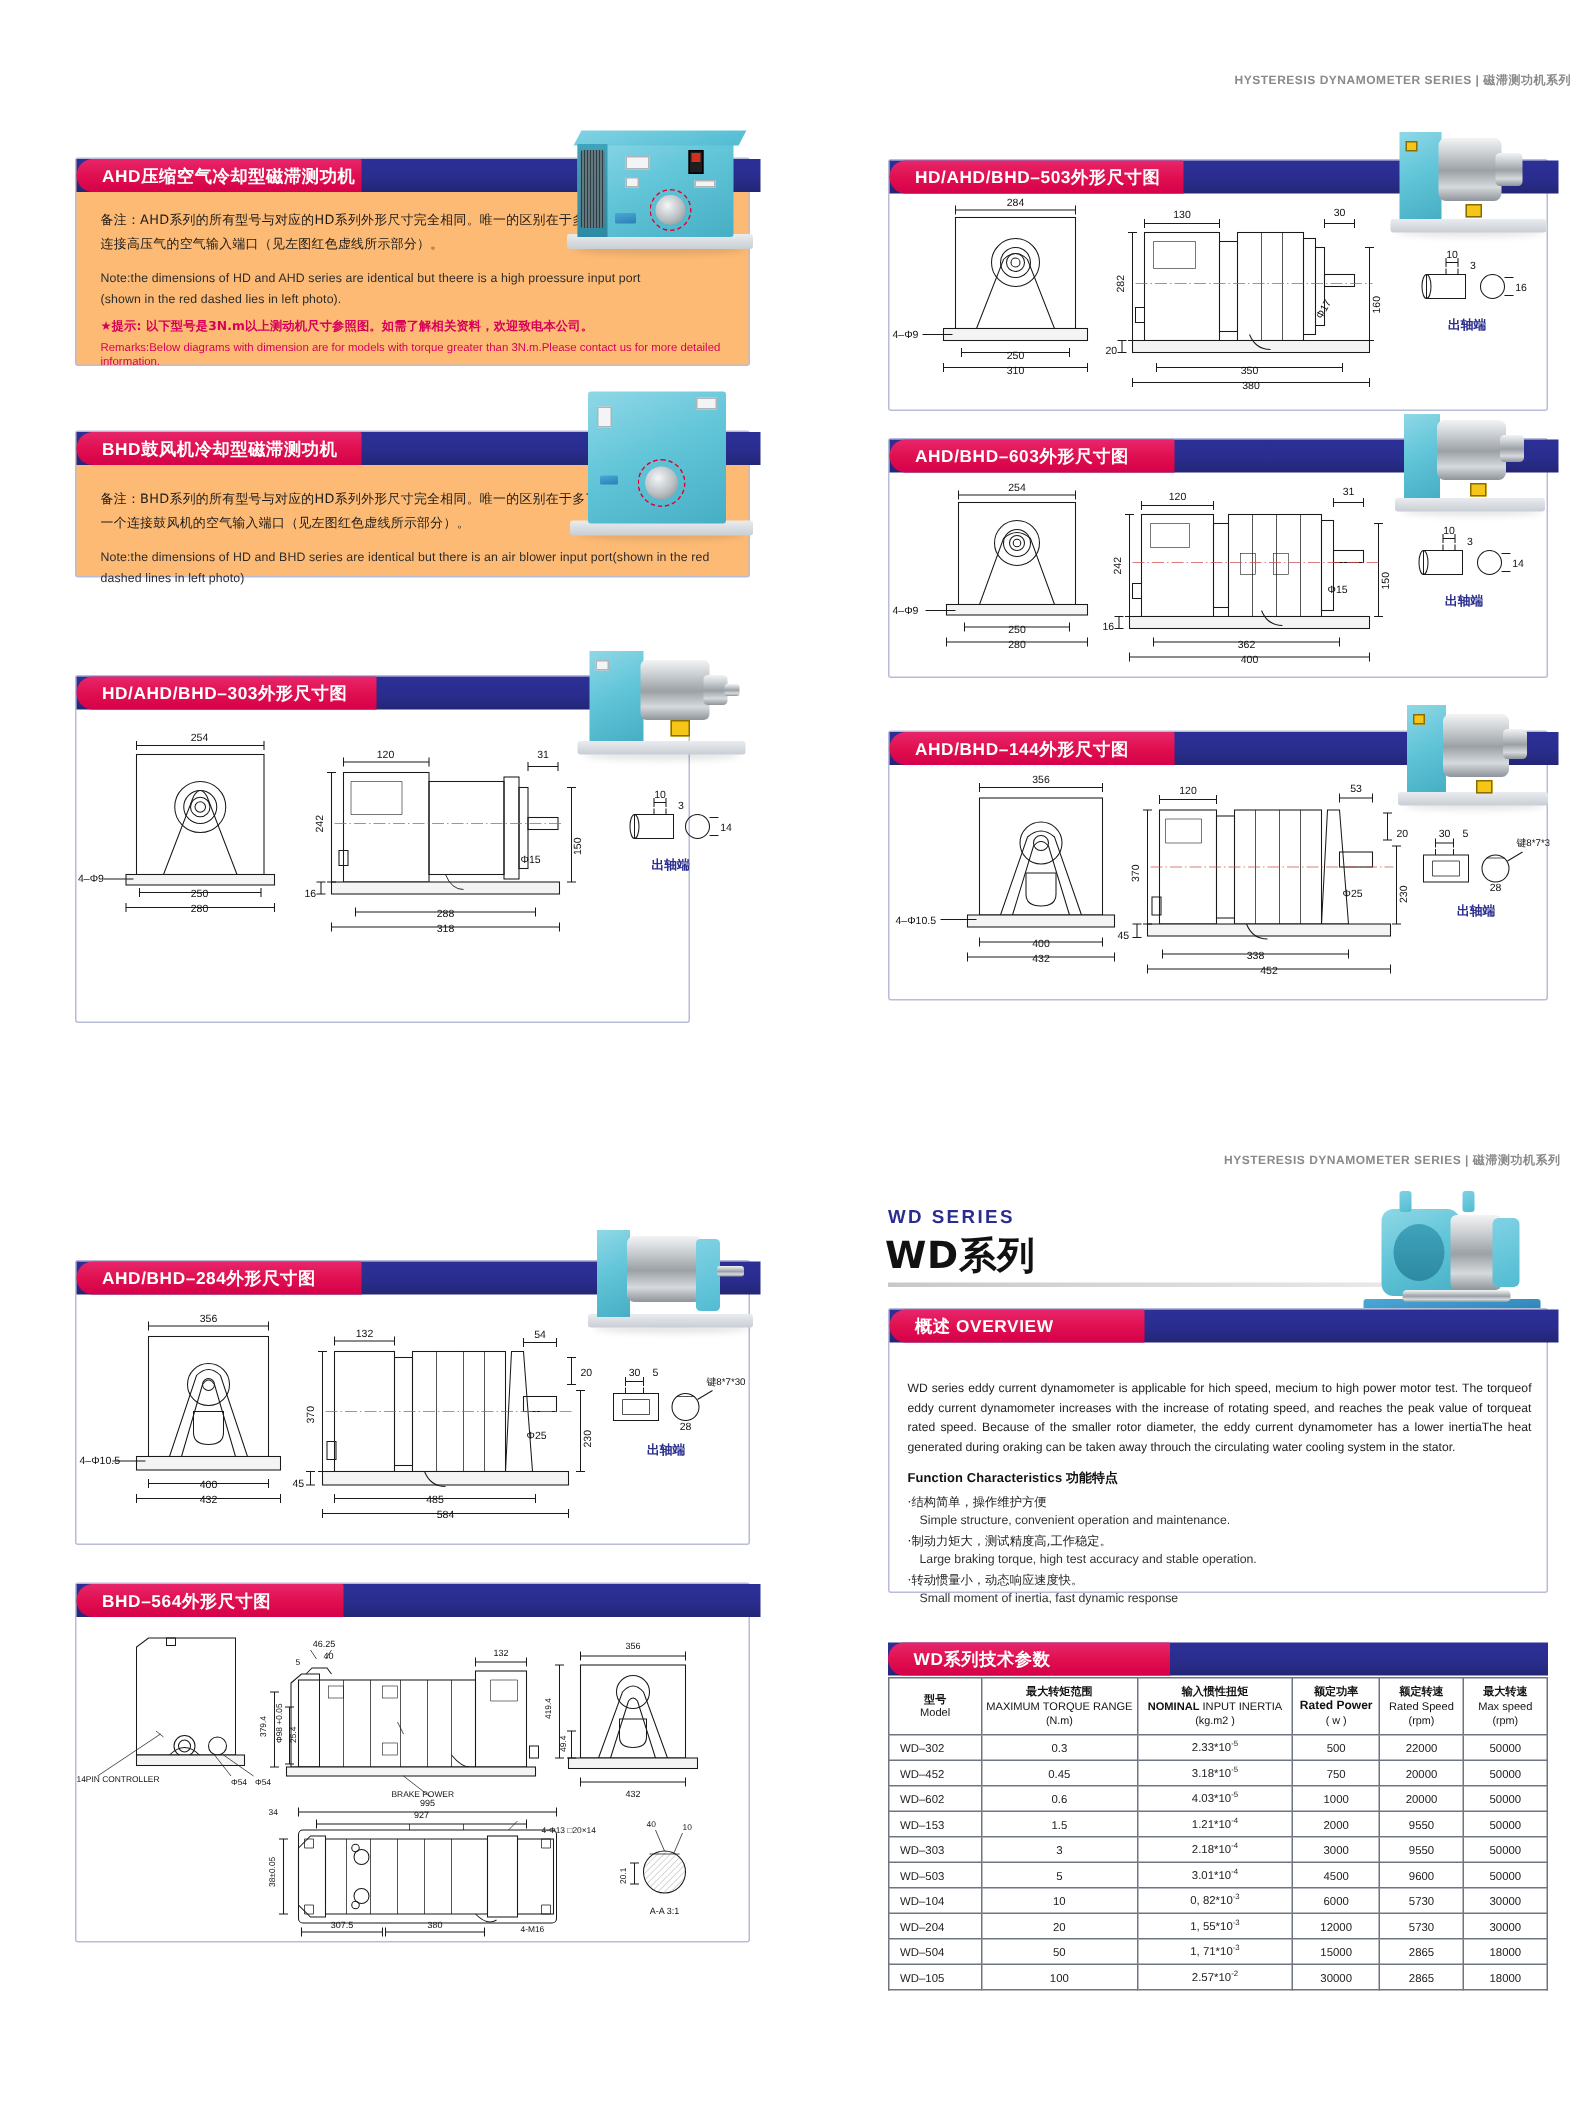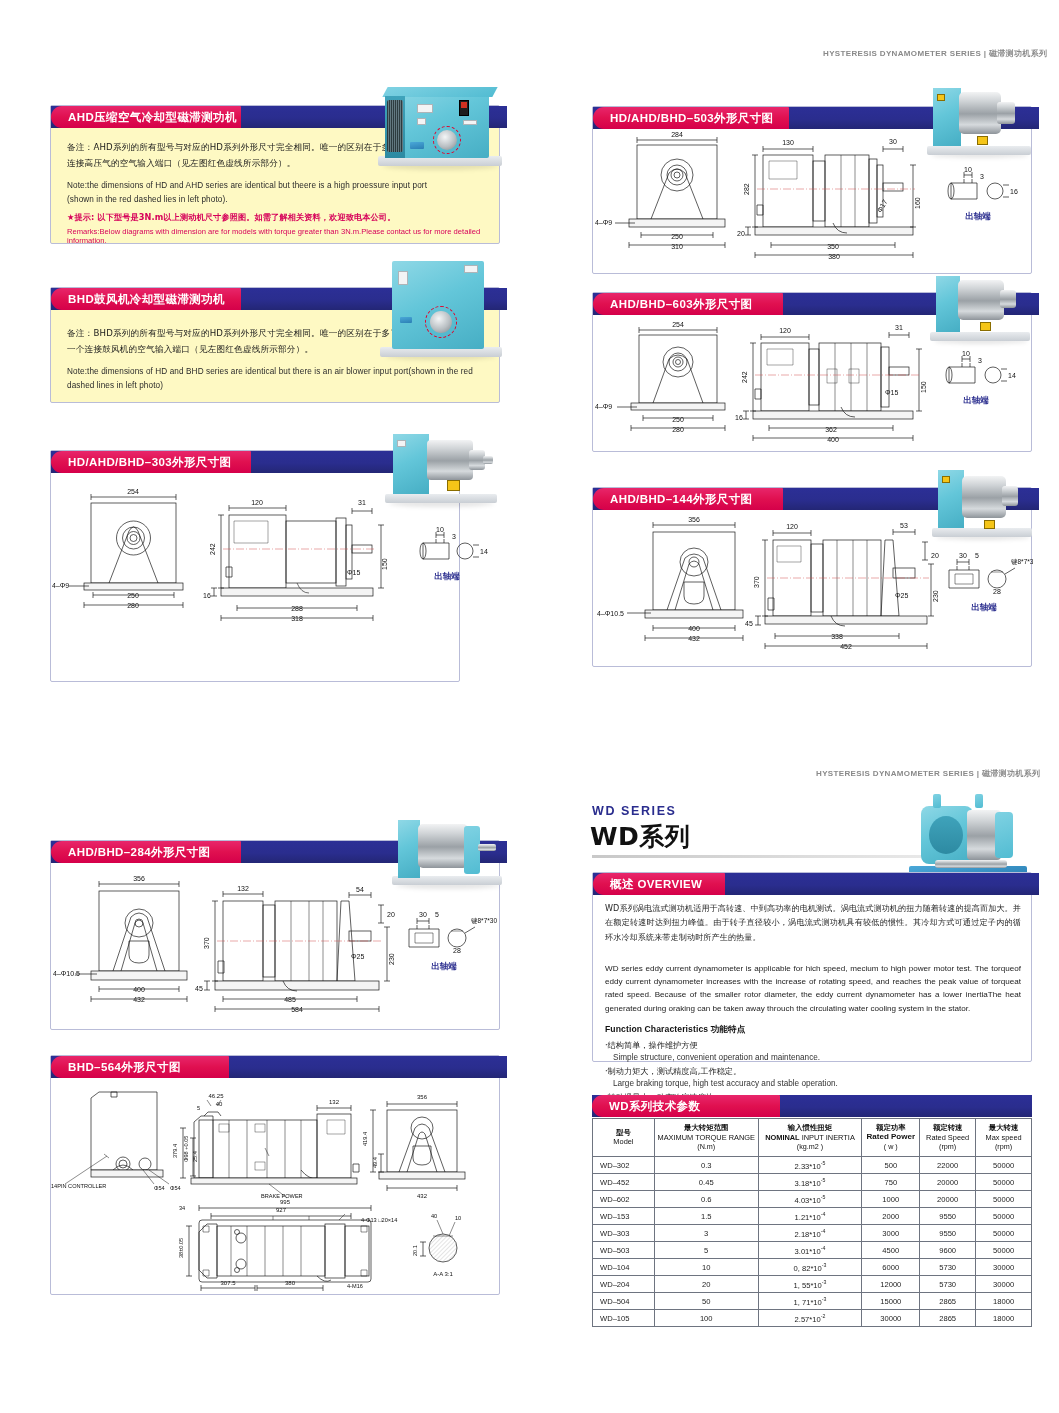--- a/index.html
+++ b/index.html
@@ -19,21 +19,21 @@
     color: #8a8a8a; white-space: nowrap;
   }
 
   
   .card {
     position: absolute;
     border: 1px solid #b9bcd8;
     background: #ffffff;
     border-radius: 2px;
   }
-  .card.tint { background: #fef9c3; }
+  .card.tint { background: #fdba74; }
 
   
   .banner { position: absolute; left: 0; top: 0; width: 100%; height: 22px; }
   .banner .blue {
     position: absolute; left: 0; top: 0; right: -8px; height: 22px;
     background: linear-gradient(180deg,#2c2f96 0%, #2a2d8e 55%, #232675 100%);
   }
   .banner .red {
     position: absolute; left: 0; top: 0; height: 22px;
     background: linear-gradient(180deg,#e8266b 0%, #e01050 50%, #d5004a 100%);
@@ -157,21 +157,21 @@
     <div class="ph-label" style="left:42px; top:36px; width:9px; height:7px;"></div>
     <div class="ph-sw" style="left:84px; top:18px; width:10px; height:16px;">
         <i></i>
       </div>
     <div class="ph-ring" style="left:62px; top:48px; width:20px; height:20px;"></div>
     <div class="ph-reddash" style="left:58px; top:44px; width:28px; height:28px;"></div>
     <div class="ph-blue" style="left:35px; top:60px; width:14px; height:7px; border-radius:1px;"></div>
     <div class="ph-label" style="left:88px; top:38px; width:14px; height:5px;"></div>
   </div>
 
-  <div class="card tint" style="left:50px; top:287px; width:450px; height:116px;">
+  <div class="card tint" style="left:50px; top:287px; width:450px; height:98px;">
     <div class="banner">
       <div class="blue"></div>
       <div class="red" style="width:190px;">BHD鼓风机冷却型磁滞测功机</div>
     </div>
     <div class="note" style="top:38px;">
       <div class="cn">备注：BHD系列的所有型号与对应的HD系列外形尺寸完全相同。唯一的区别在于多了</div>
       <div class="cn">一个连接鼓风机的空气输入端口（见左图红色虚线所示部分）。</div>
       <div class="en">Note:the dimensions of HD and BHD series are identical but there is an air blower input port(shown in the red</div>
       <div class="en" style="margin-top:1px;">dashed lines in left photo)</div>
     </div>
@@ -744,24 +744,23 @@
     <div class="ph-body2" style="left:90px; top:22px; width:18px; height:46px; border-radius:4px;"></div>
     <div class="ph-dark" style="left:24px; top:26px; width:34px; height:38px; border-radius:50%;"></div>
     <div class="ph-body2" style="left:28px; top:4px; width:8px; height:14px; border-radius:2px;"></div>
     <div class="ph-body2" style="left:70px; top:4px; width:8px; height:14px; border-radius:2px;"></div>
     <div class="ph-metal" style="left:30px; top:70px; width:72px; height:8px; border-radius:3px;"></div>
   </div>
 
   <div class="card" style="left:592px; top:872px; width:440px; height:190px;">
     <div class="banner">
       <div class="blue"></div>
-      <div class="red" style="width:132px;">概述 OVERVIEW</div>
+      <div class="red" style="width:170px;">概述 OVERVIEW</div>
     </div>
     <div class="ovw-body" style="left:12px; top:28px; width:416px;">
-      <div class="ovw-cn">WD系列涡电流式测功机适用于高转速、中到高功率的电机测试。涡电流式测功机的扭力随着转速的提高而加大。并在额定转速时达到扭力峰值。由于转子直径较小，涡电流式测功机具有较低的惯性。其冷却方式可通过定子内的循环水冷却系统来带走制动时所产生的热量。</div>
       <div class="ovw-en">WD series eddy current dynamometer is applicable for hich speed, mecium to high power motor test. The torqueof eddy current dynamometer increases with the increase of rotating speed, and reaches the peak value of torqueat rated speed. Because of the smaller rotor diameter, the eddy current dynamometer has a lower inertiaThe heat generated during oraking can be taken away throuch the circulating water cooling system in the stator.</div>
       <div class="fc-title">Function Characteristics 功能特点</div>
       <div class="fc-item-cn">·结构简单，操作维护方便</div>
       <div class="fc-item-en">Simple structure, convenient operation and maintenance.</div>
       <div class="fc-item-cn">·制动力矩大，测试精度高,工作稳定。</div>
       <div class="fc-item-en">Large braking torque, high test accuracy and stable operation.</div>
       <div class="fc-item-cn">·转动惯量小，动态响应速度快。</div>
       <div class="fc-item-en">Small moment of inertia, fast dynamic response</div>
     </div>
   </div>

